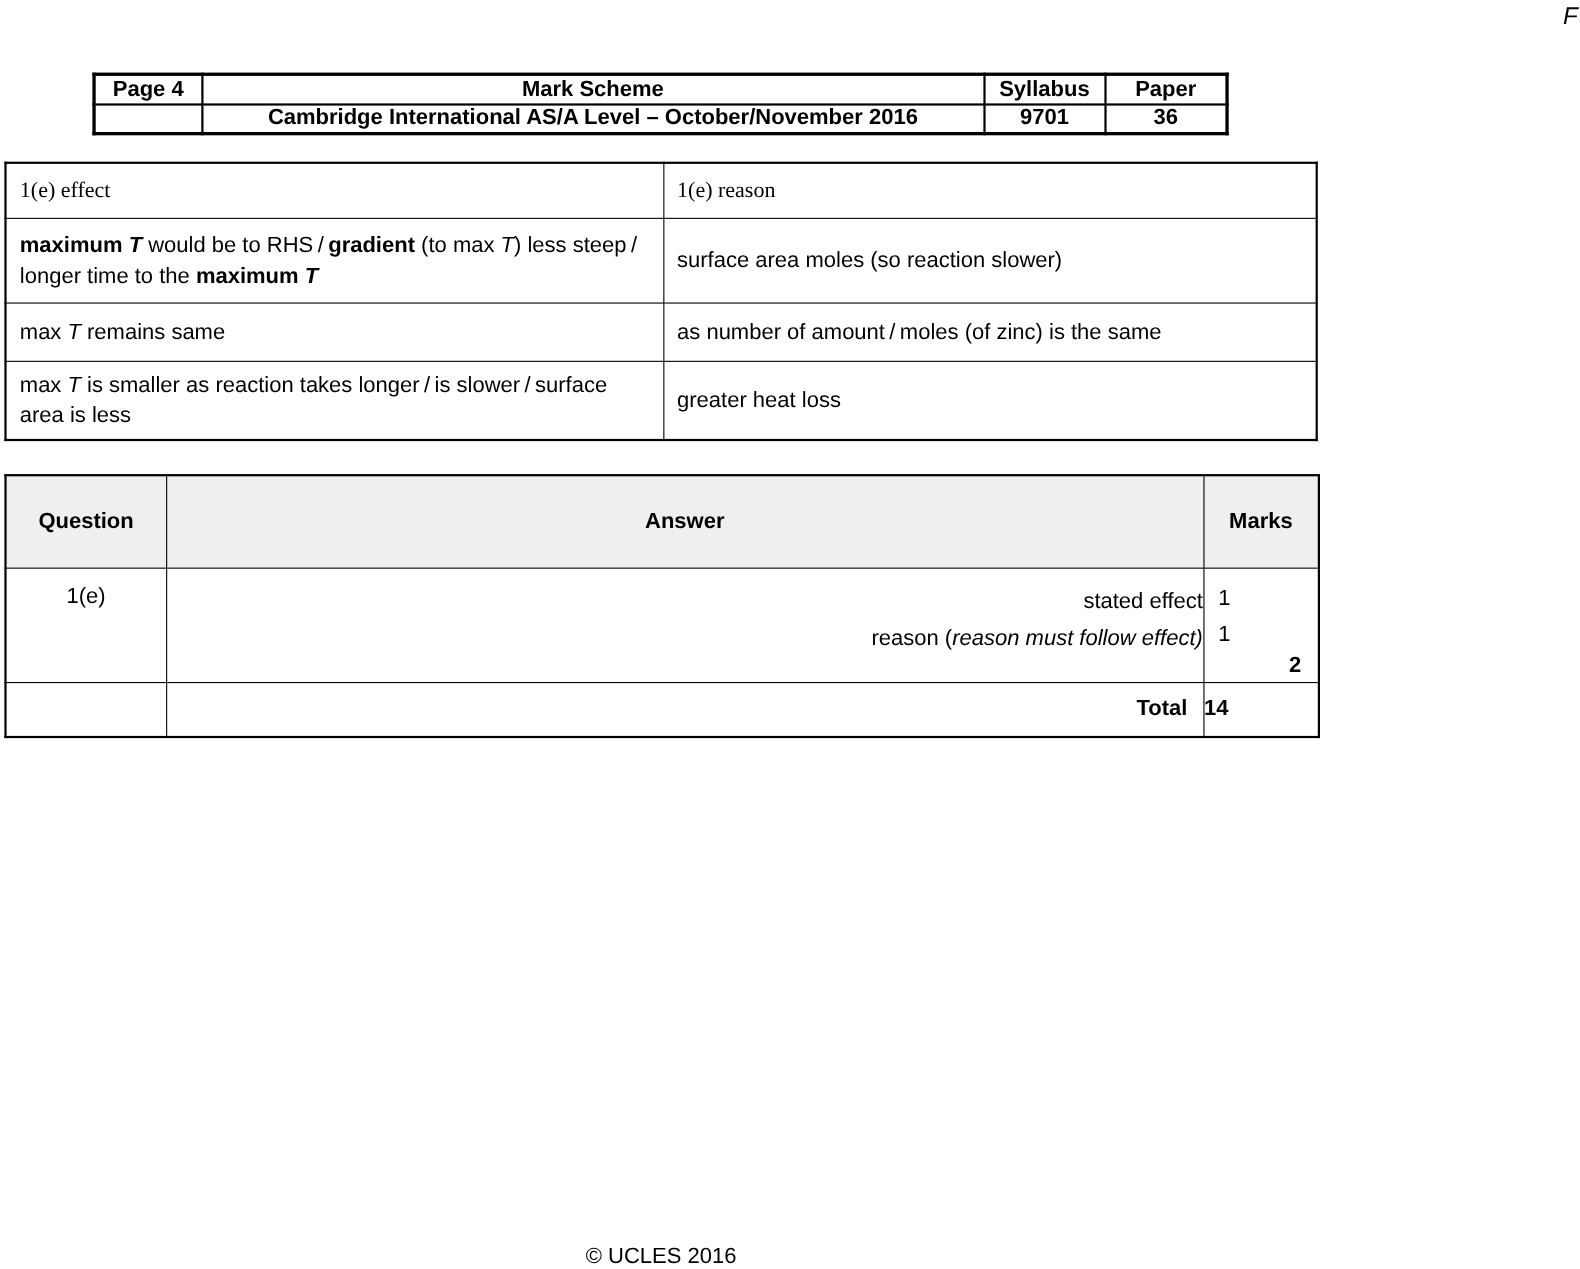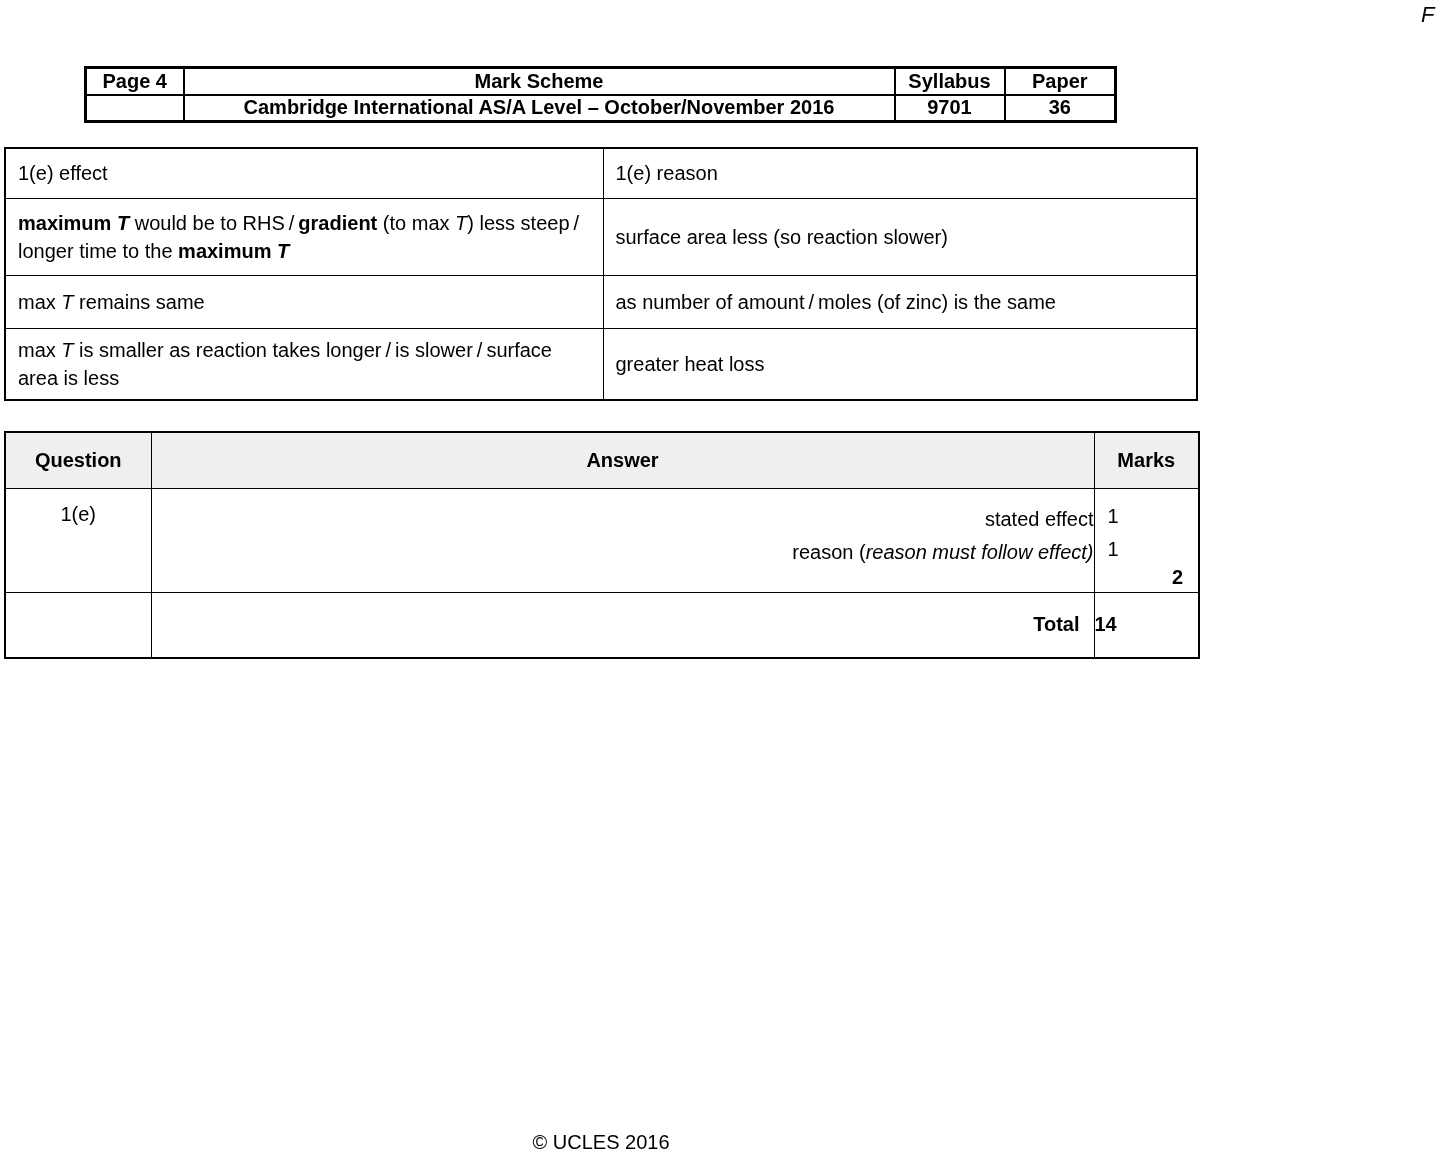--- a/index.html
+++ b/index.html
@@ -53,37 +53,37 @@
     top: 147px;
     width: 1192px;
     border: 2px solid #000;
   }
   .er-table td {
     border: 1.5px solid #000;
     vertical-align: middle;
     padding: 6px 16px 6px 12px;
     line-height: 28px;
   }
-  .er-row-header   { height: 50px; }
+  .er-row-header   { height: 50px; font-family: Liberation Serif, serif; }
   .er-row-tall     { height: 77px; }
   .er-row-short    { height: 53px; }
   .er-row-tall2    { height: 72px; }
 
   
   .qa-table {
     left: 4px;
     top: 431px;
     width: 1194px;
     border: 2px solid #000;
   }
   .qa-table td {
     border: 1.5px solid #000;
   }
   .qa-head td {
-    height: 56px;
+    height: 84px;
     background: #efefef;
     font-weight: bold;
     text-align: center;
     vertical-align: middle;
   }
   .qa-body { height: 104px; }
   .qa-body td { vertical-align: top; }
   .q-cell {
     text-align: center;
     padding-top: 14px;
@@ -94,21 +94,21 @@
   .mark-line {
     padding-left: 13px;
     line-height: 33px;
   }
   .subtotal {
     text-align: right;
     padding-right: 15px;
     font-weight: bold;
     line-height: 22px;
   }
-  .qa-total { height: 66px; }
+  .qa-total { height: 50px; }
   .qa-total td { vertical-align: middle; }
   .total-label-cell {
     text-align: right;
     font-weight: bold;
     padding-right: 14px;
   }
   .total-value-cell {
     text-align: left;
     font-weight: bold;
     padding-right: 15px;
@@ -159,21 +159,21 @@
       <col style="width:598px">
         <col style="width:594px">
     </colgroup>
     <tbody>
         <tr class="er-row-header">
       <td>1(e) effect</td>
       <td>1(e) reason</td>
     </tr>
     <tr class="er-row-tall">
       <td><span style="font-weight: bold;">maximum </span><span style="font-weight: bold; font-style: italic;">T</span><span> would be to RHS / </span><span style="font-weight: bold;">gradient</span><span> (to max </span><span style="font-style: italic;">T</span><span>) less steep / longer time to the </span><span style="font-weight: bold;">maximum </span><span style="font-weight: bold; font-style: italic;">T</span></td>
-      <td><span>surface area less (so reaction slower)</span></td>
+      <td><span>surface area moles (so reaction slower)</span></td>
     </tr>
     <tr class="er-row-short">
       <td><span>max </span><span style="font-style: italic;">T</span><span> remains same</span></td>
       <td><span>as number of amount / moles (of zinc) is the same</span></td>
     </tr>
     <tr class="er-row-tall2">
       <td><span>max </span><span style="font-style: italic;">T</span><span> is smaller as reaction takes longer / is slower / surface area is less</span></td>
       <td><span>greater heat loss</span></td>
     </tr>
   </tbody>

